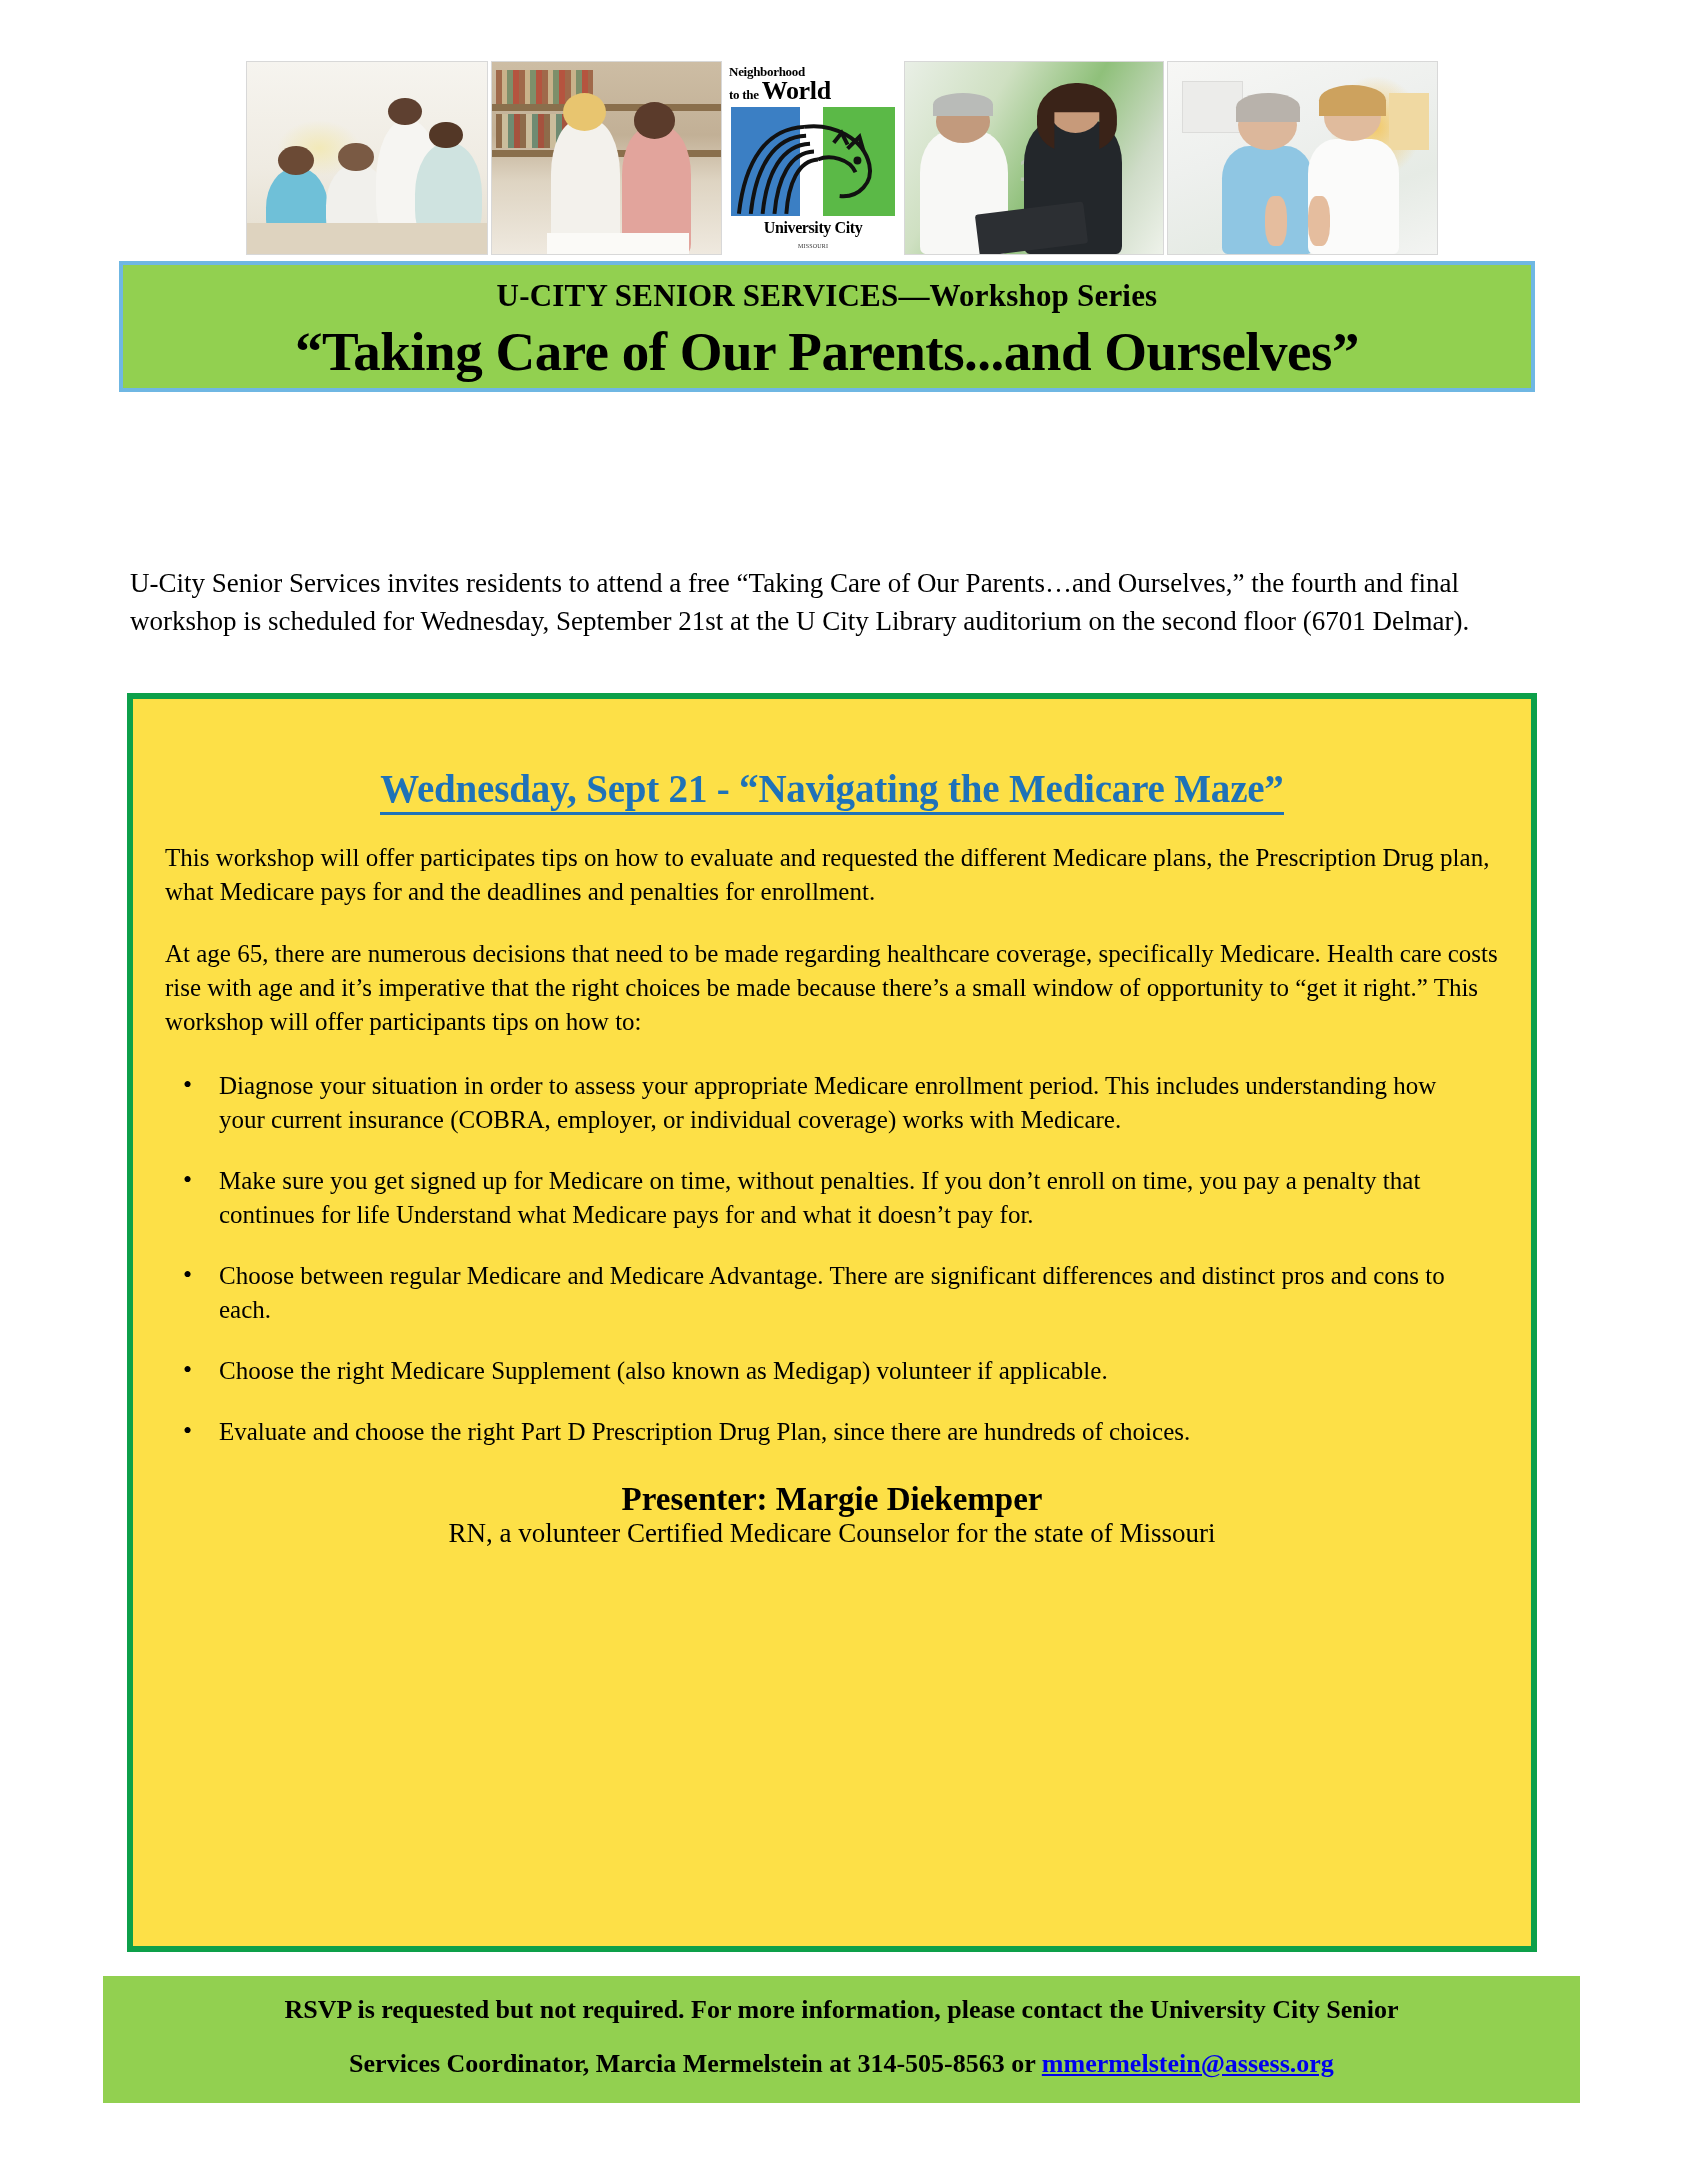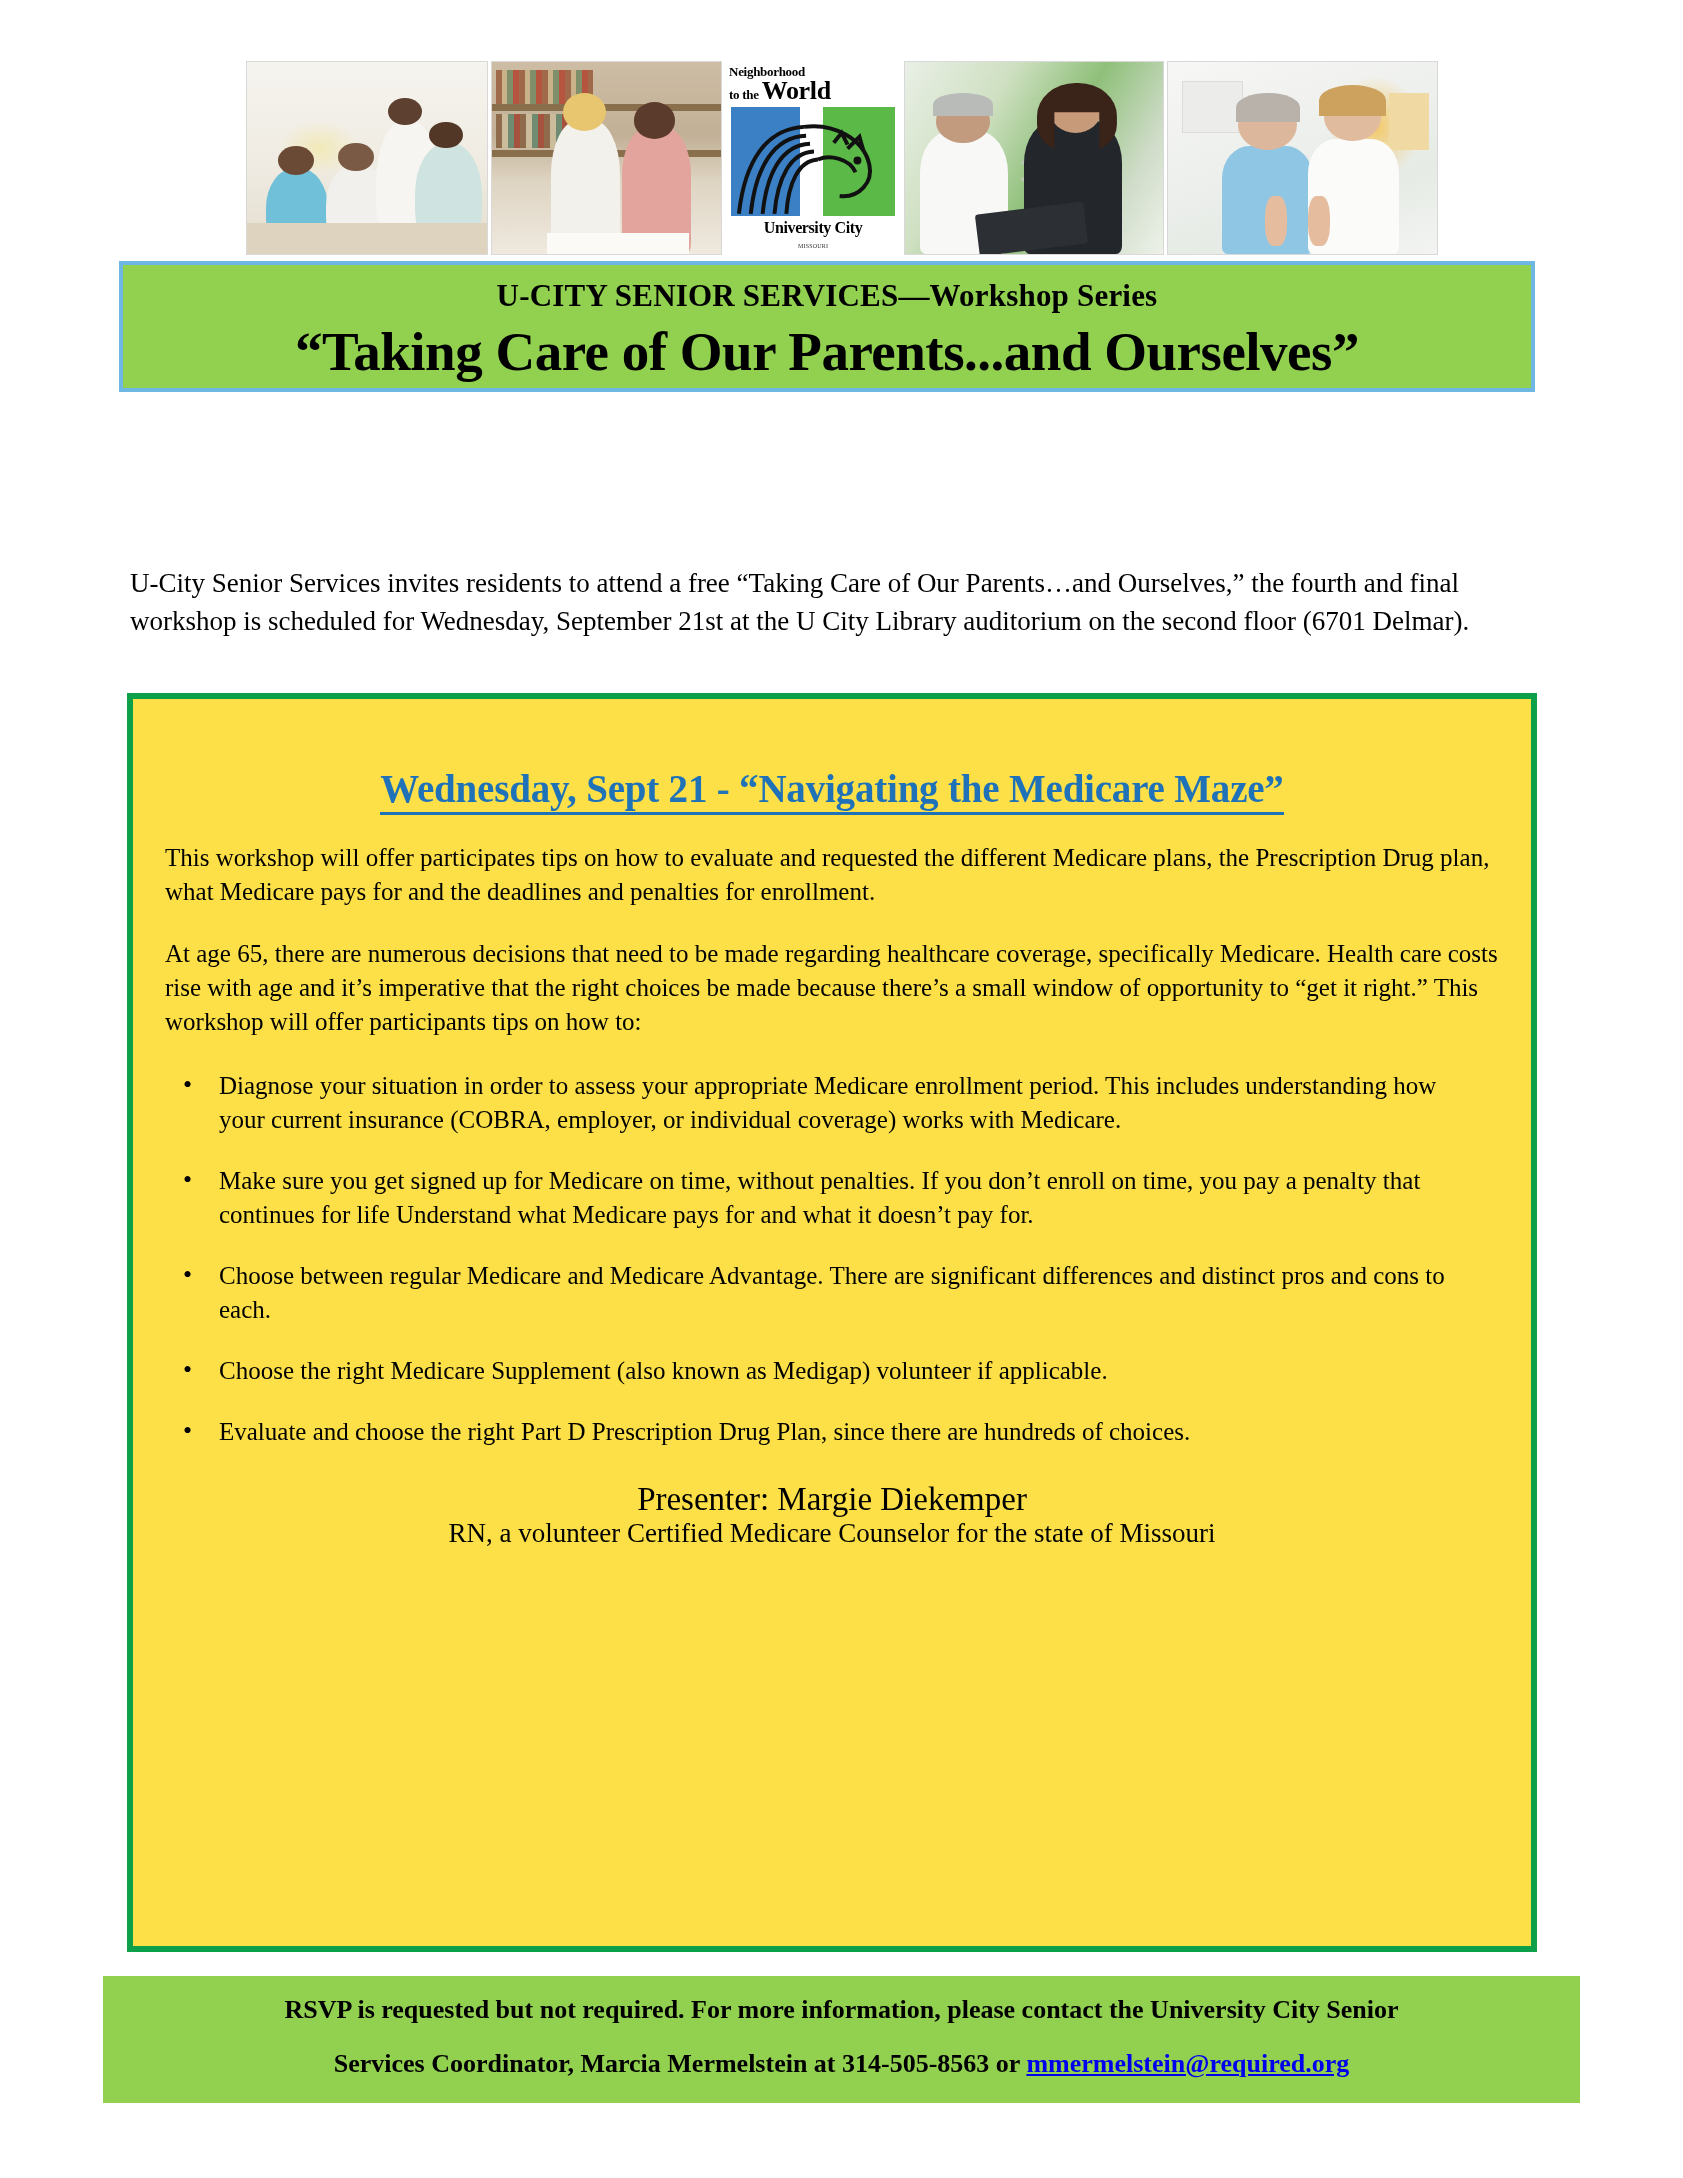--- a/index.html
+++ b/index.html
@@ -204,21 +204,21 @@
     position: absolute;
     left: -36px;
     top: -2px;
     font-size: 26px;
   }
 
   .presenter {
     margin-top: 32px;
     text-align: center;
     font-size: 33px;
-    font-weight: normal;
+    font-weight: bold;
     font-family: "Liberation Serif", serif;
   }
   .presenter-sub {
     text-align: center;
     font-size: 27px;
     font-family: "Liberation Serif", serif;
   }
 
   
   .footer-band {
@@ -358,16 +358,16 @@
   </ul>
 
   <div class="presenter">Presenter:  Margie Diekemper</div>
   <div class="presenter-sub">RN,  a volunteer Certified Medicare Counselor for the state of Missouri</div>
 
 </div>
 
 <div class="footer-band">
   <div class="footer-line one">RSVP is requested but not required.  For more information, please contact the University City Senior</div>
   <div class="footer-line two">
-    <span>Services Coordinator,  Marcia Mermelstein at 314-505-8563 or </span><a class="email-link" href="#">mmermelstein@required.org</a>
+    <span>Services Coordinator,  Marcia Mermelstein at 314-505-8563 or </span><a class="email-link" href="#">mmermelstein@assess.org</a>
   </div>
 </div>
 
 
 </body></html>

